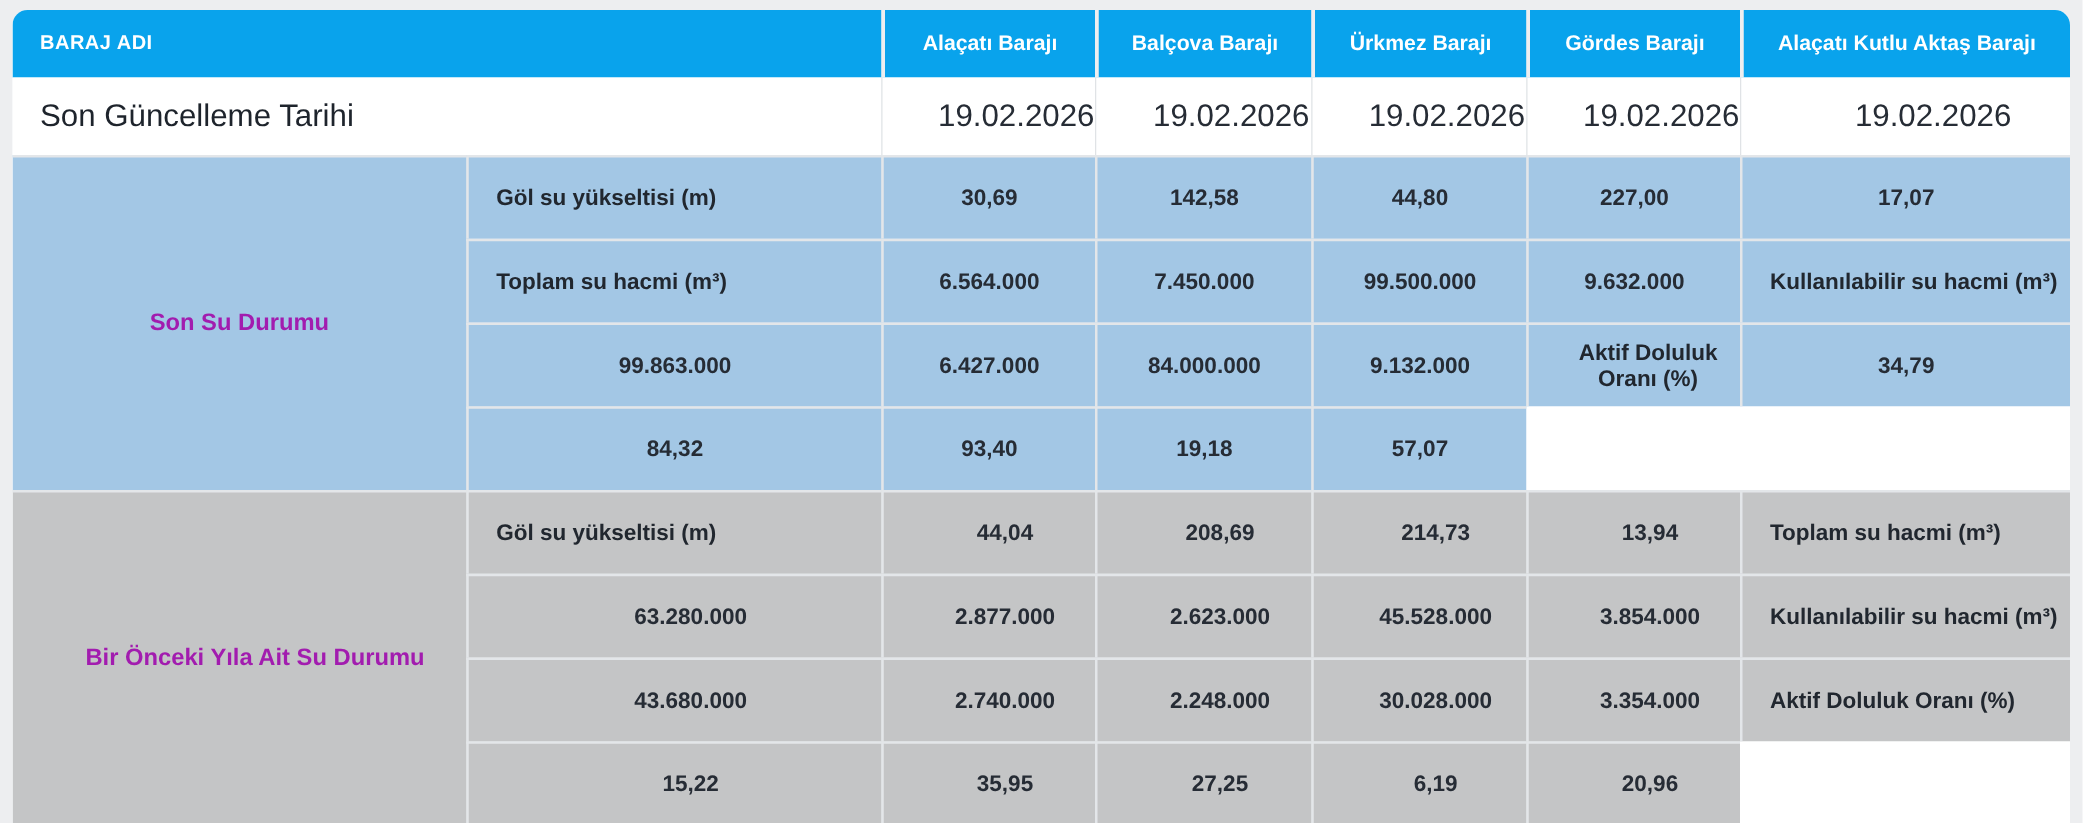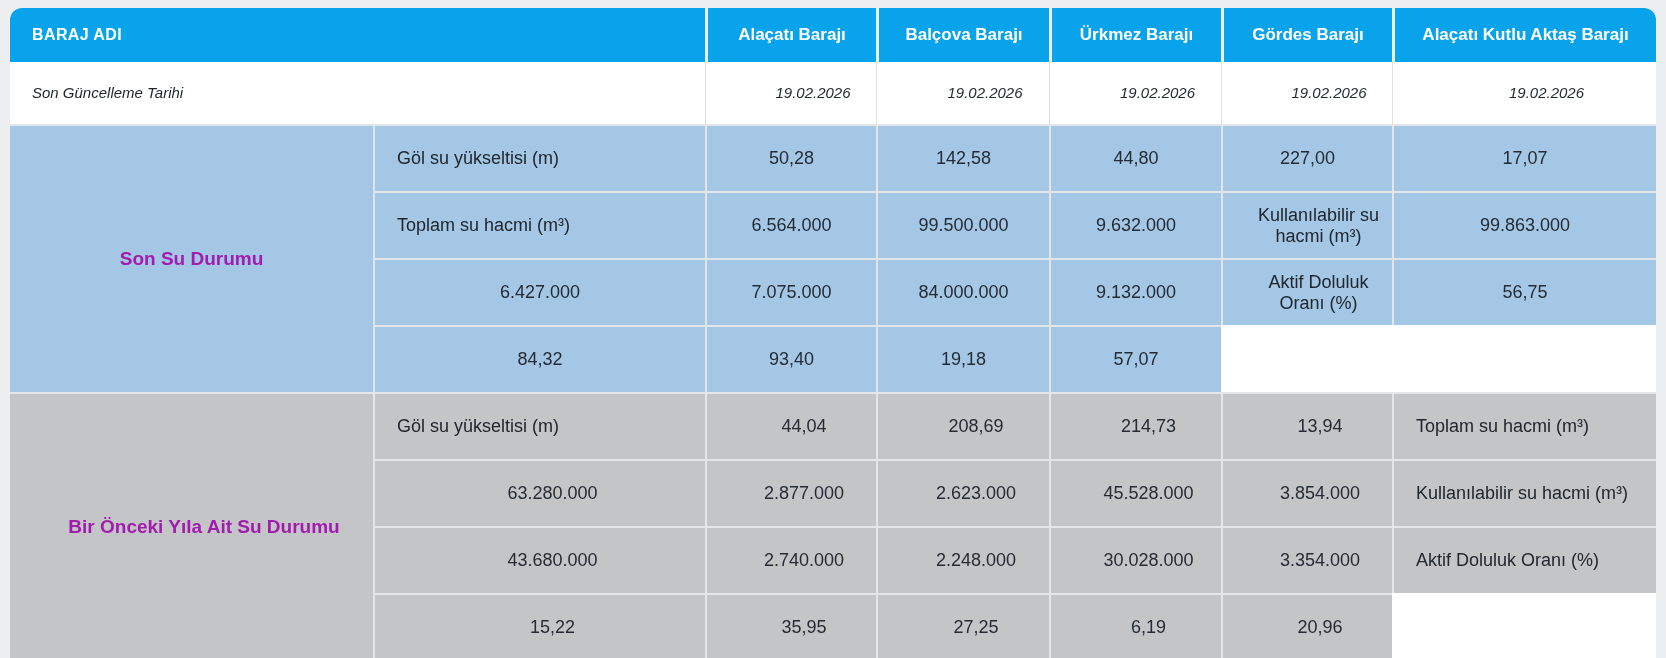--- a/index.html
+++ b/index.html
@@ -47,21 +47,21 @@
   }
   .h.corner{
     grid-column:1 / 3;
     justify-content:flex-start;
     padding-left:22px;
     font-size:16px;
     letter-spacing:.4px;
   }
   .h.sep{border-left:3px solid var(--pagebg);}
   
-  .w{background:#fff;font-size:15px;font-style:italic;}
+  .w{background:#fff;font-size:25px;}
   .w.lbl{
     grid-column:1 / 3;
     justify-content:flex-start;
     padding-left:22px;
     font-weight:500;
     color:#1E242C;
   }
   .w.v{border-left:1px solid #E0E3E6;padding-left:44px;}
   
   .s1{background:var(--lightblue);}
@@ -73,21 +73,21 @@
     font-size:19px;
     color:#a21caf;
   }
   .mlbl{
     justify-content:flex-start;
     padding-left:22px;
     font-weight:500;
     font-size:18px;
     color:#21272F;
   }
-  .bt{border-top:2px solid var(--line);}
+  .bt{border-top:2px solid var(--line);font-weight:bold;}
   .bl{border-left:2px solid var(--line);}
 </style>
 </head>
 <body>
 
 <div class="table-wrap">
   <div class="grid">
 
     <div class="c h corner">BARAJ ADI</div>
     <div class="c h sep">Alaçatı Barajı</div>
@@ -99,40 +99,40 @@
     <div class="c w lbl">Son Güncelleme Tarihi</div>
     <div class="c w v">19.02.2026</div>
     <div class="c w v">19.02.2026</div>
     <div class="c w v">19.02.2026</div>
     <div class="c w v">19.02.2026</div>
     <div class="c w v">19.02.2026</div>
 
     <div class="c s1 seclbl bt">Son Su Durumu</div>
 
     <div class="c s1 mlbl bt bl">Göl su yükseltisi (m)</div>
-    <div class="c s1 bt bl">50,28</div>
+    <div class="c s1 bt bl">30,69</div>
     <div class="c s1 bt bl">142,58</div>
     <div class="c s1 bt bl">44,80</div>
     <div class="c s1 bt bl">227,00</div>
     <div class="c s1 bt bl">17,07</div>
 
     <div class="c s1 mlbl bt bl">Toplam su hacmi (m³)</div>
     <div class="c s1 bt bl">6.564.000</div>
+    <div class="c s1 bt bl">7.450.000</div>
     <div class="c s1 bt bl">99.500.000</div>
     <div class="c s1 bt bl">9.632.000</div>
 
     <div class="c s1 mlbl bt bl">Kullanılabilir su hacmi (m³)</div>
     <div class="c s1 bt bl">99.863.000</div>
     <div class="c s1 bt bl">6.427.000</div>
-    <div class="c s1 bt bl">7.075.000</div>
     <div class="c s1 bt bl">84.000.000</div>
     <div class="c s1 bt bl">9.132.000</div>
 
     <div class="c s1 mlbl bt bl">Aktif Doluluk Oranı (%)</div>
-    <div class="c s1 bt bl">56,75</div>
+    <div class="c s1 bt bl">34,79</div>
     <div class="c s1 bt bl">84,32</div>
     <div class="c s1 bt bl">93,40</div>
     <div class="c s1 bt bl">19,18</div>
     <div class="c s1 bt bl">57,07</div>
 
     <div class="c s2 seclbl bt">Bir Önceki Yıla Ait Su Durumu</div>
 
     <div class="c s2 mlbl bt bl">Göl su yükseltisi (m)</div>
     <div class="c s2 bt bl">44,04</div>
     <div class="c s2 bt bl">208,69</div>

